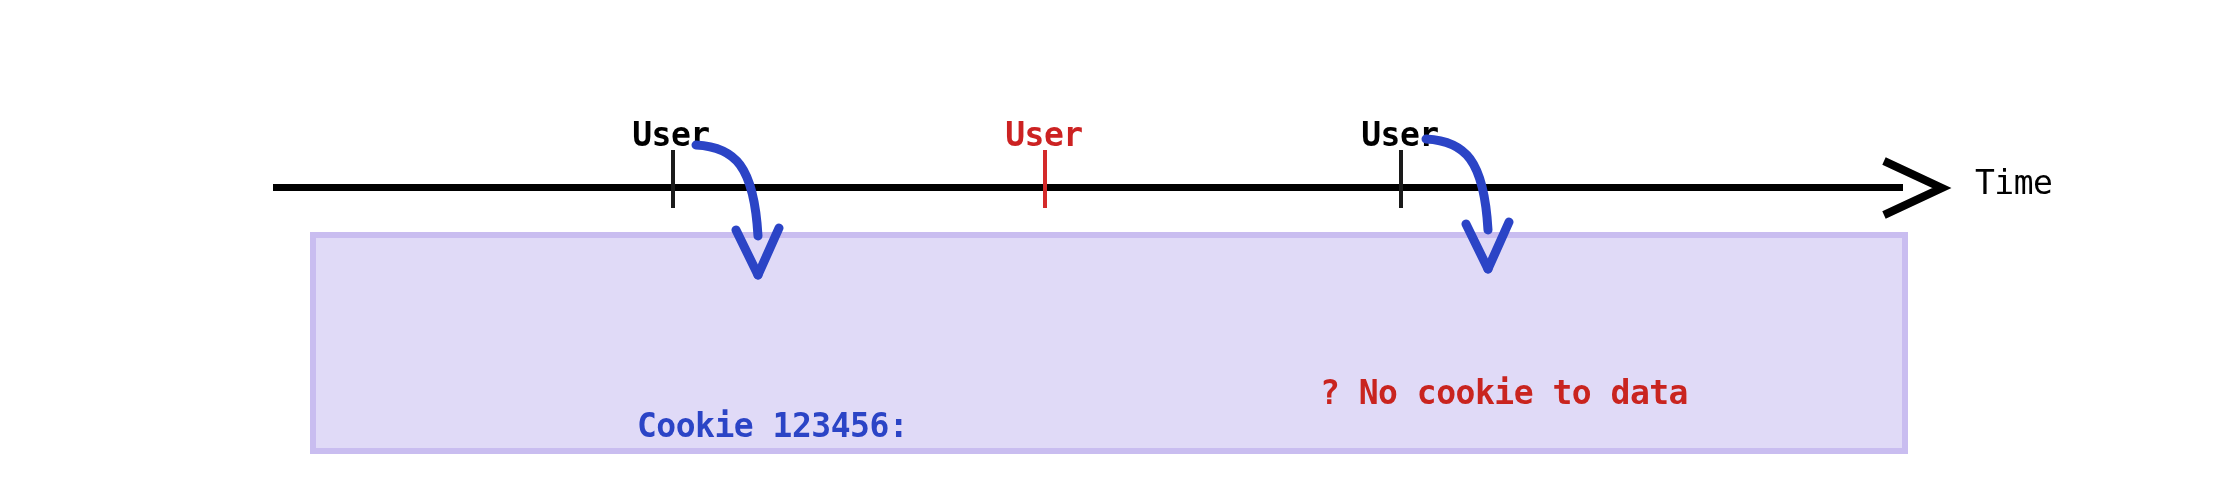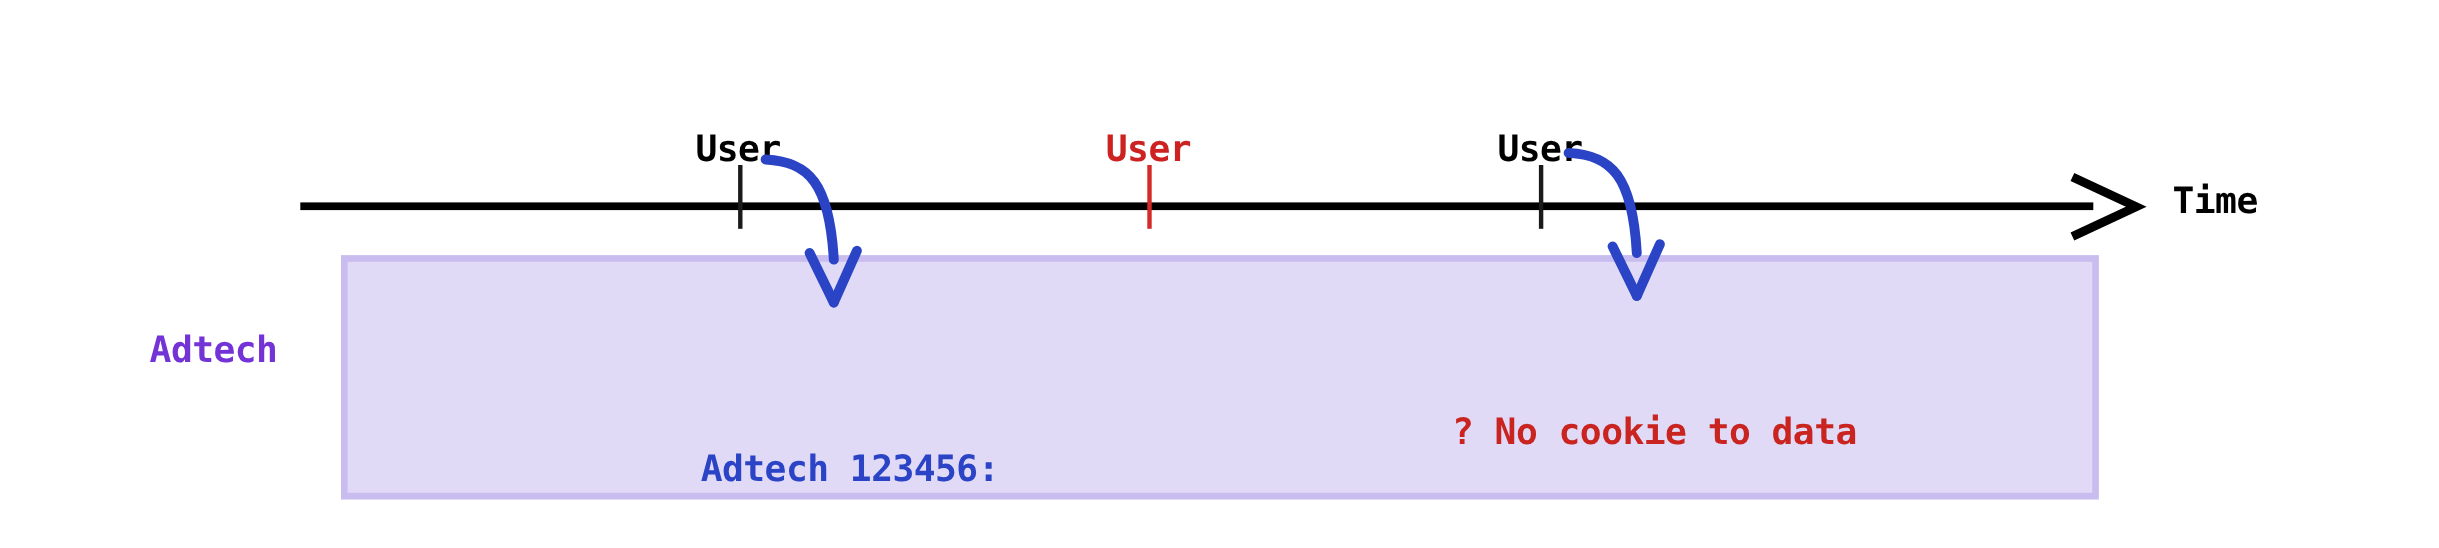--- a/index.html
+++ b/index.html
@@ -54,21 +54,21 @@
   }
   .event-black { color: #000000; }
   .event-red   { color: #cc2222; }
 
   .time-label {
     position: absolute;
     left: 1975px;
     top: 163px;
     font-size: 33px;
     line-height: 40px;
-    font-weight: bold;
+    font-weight: normal;
     color: #000000;
     letter-spacing: -0.5px;
   }
 
   
   .server-label {
     position: absolute;
     left: 136px;
     top: 295px;
     font-size: 33px;
@@ -133,27 +133,26 @@
   </div>
 
   <div class="event-label event-black" style="left:1220px; top:25px; width:360px;">
     <div>User</div>
     <div>converts</div>
   </div>
 
   <div class="time-label">Time</div>
 
   <div class="server-label">
-    <div>Adtech</div>
   </div>
 
   <div class="server-box"></div>
 
   <div class="note note-blue" style="left:637px; top:313px;">
-    <div>Adtech 123456:</div>
+    <div>Cookie 123456:</div>
     
   </div>
 
   <div class="note note-red" style="left:1320px; top:280px;">
     <div>? No cookie to data</div>
     
     
     
   </div>
 

